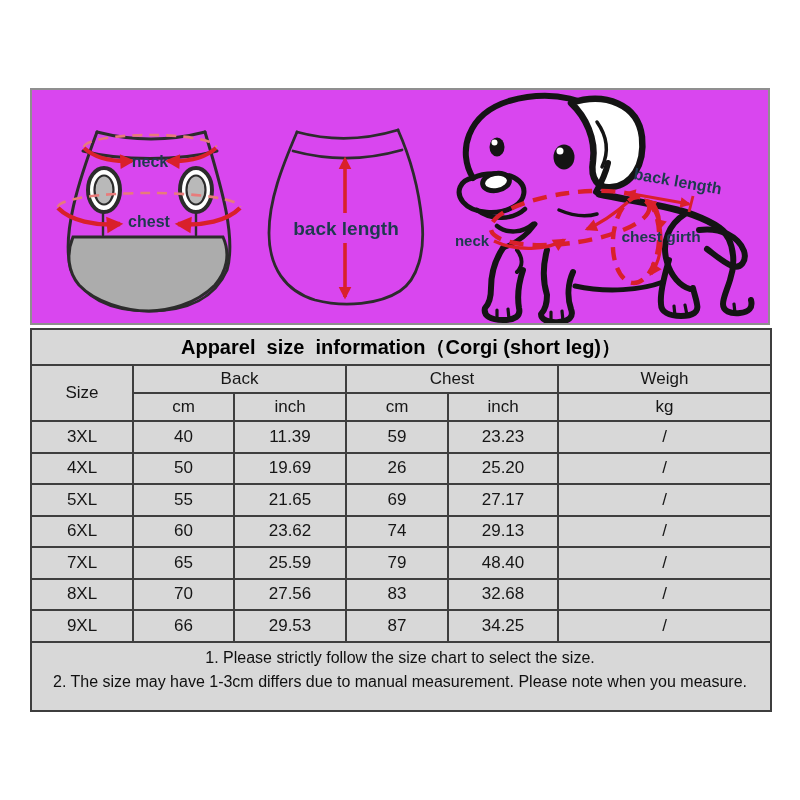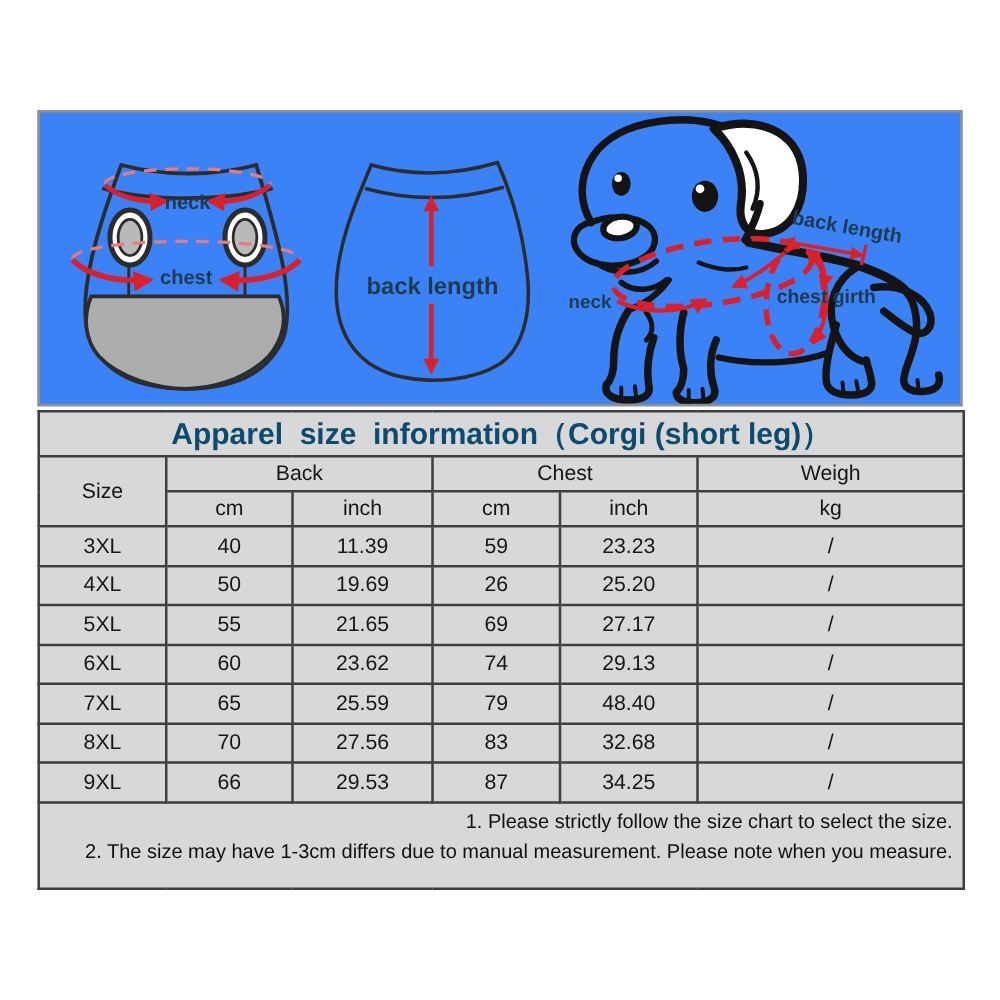--- a/index.html
+++ b/index.html
@@ -1,36 +1,36 @@
 <!DOCTYPE html>
 <html><head>
 <meta charset="utf-8">
 <style>
   html,body{margin:0;padding:0;background:#ffffff;width:800px;height:800px;
     font-family:"Liberation Sans",sans-serif;-webkit-font-smoothing:antialiased;}
   .page{position:relative;width:800px;height:800px;background:#fff;overflow:hidden;}
 
   
   .diagram-panel{position:absolute;left:30px;top:88px;width:736px;height:233px;
-    border:2px solid #8f8f8f;background:#3b82f6;}
+    border:2px solid #8f8f8f;background:#d946ef;}
   .diagram-panel svg{position:absolute;}
   #front-svg{left:13px;top:5px;}
   #back-svg{left:223px;top:5px;}
   #dog-svg{left:415px;top:0px;}
   .diagram-label{font-family:"Liberation Sans",sans-serif;font-weight:bold;fill:#1e3a4e;}
 
   
   .size-table{position:absolute;left:30px;top:328px;width:740px;border-collapse:collapse;
     background:#d8d8d8;table-layout:fixed;color:#161616;}
   .size-table td,.size-table th{border:2px solid #3e3e3e;text-align:center;
     font-size:17px;font-weight:normal;padding:0;}
-  .size-table .title-cell{height:34px;font-size:24px;font-weight:bold;white-space:pre;color:#0c4a6e;}
+  .size-table .title-cell{height:34px;font-size:20px;font-weight:bold;white-space:pre;color:#000000;}
   .size-table .hdr{height:26px;}
   .size-table .data-row td{height:29.5px;margin-left:40px;}
-  .size-table .notes-cell{height:64px;vertical-align:top;text-align:right;
+  .size-table .notes-cell{height:64px;vertical-align:top;text-align:center;
     padding:3px 8px 0 6px;font-size:16px;line-height:1.55;color:#101010;}
 </style>
 </head>
 <body>
 
 <div class="page">
 
   <div class="diagram-panel">
 
     <svg id="front-svg" width="210" height="222" viewBox="0 0 210 222">

